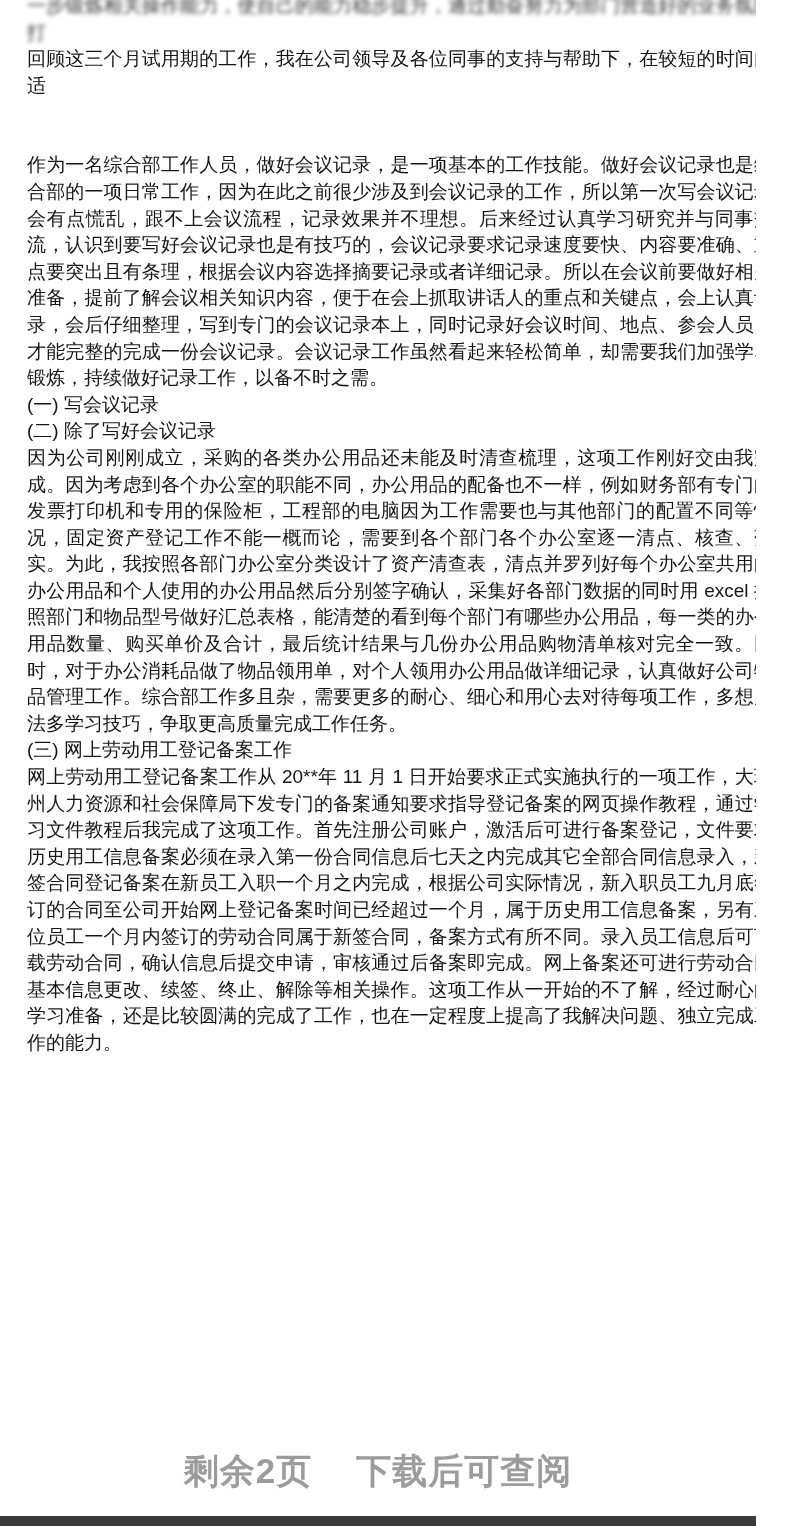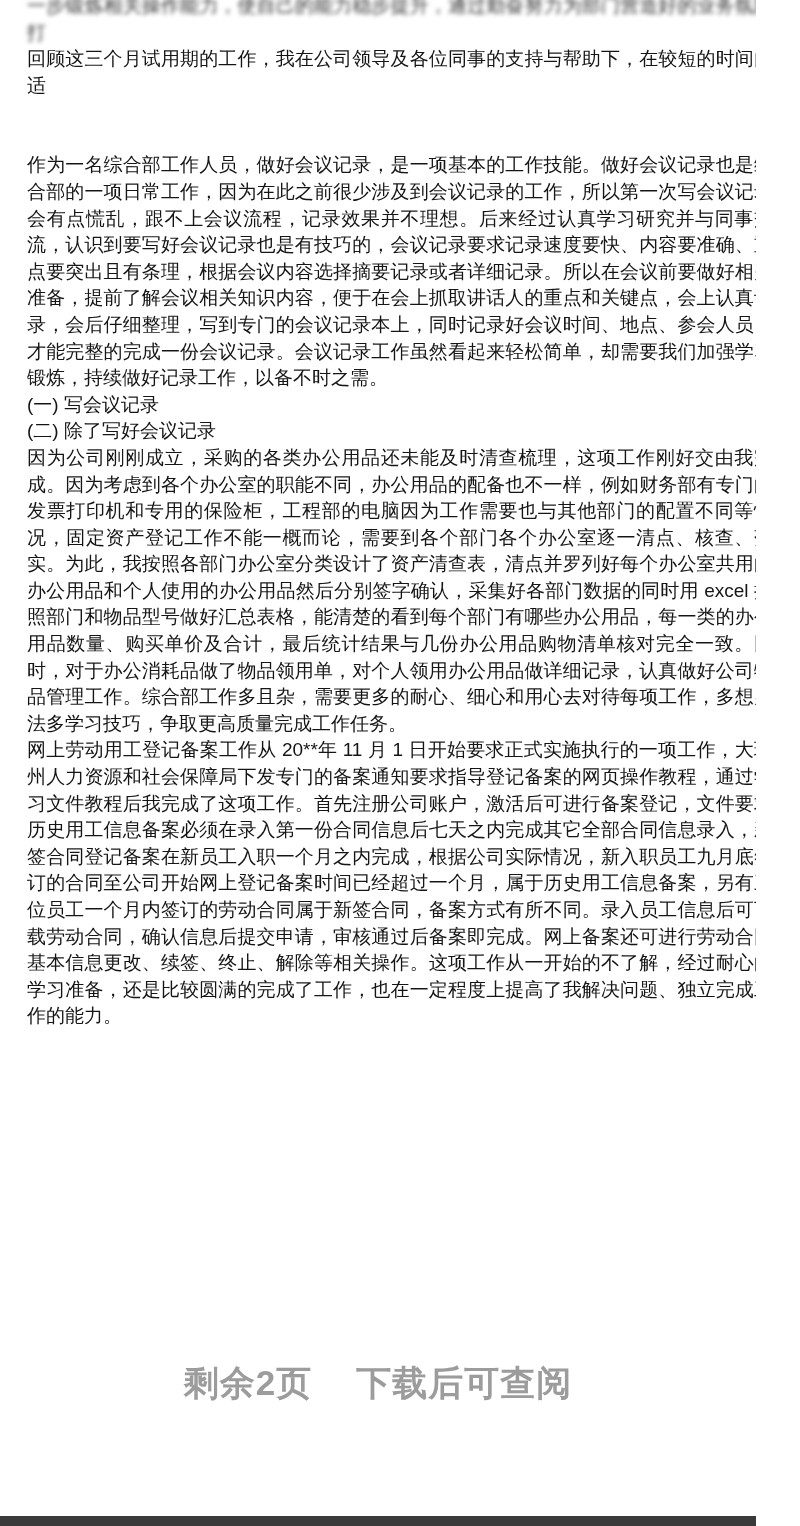--- a/index.html
+++ b/index.html
@@ -32,21 +32,21 @@
     filter:blur(2.3px);
     color:#2f2f2f;
   }
 
   .page-gap { height:53px; }
 
   .heading { font-weight:bold; }
 
   .footer-note {
     position:absolute;
-    top:1360px;
+    top:1448px;
     left:0;
     width:100%;
     text-align:center;
     font-size:35px;
     font-weight:bold;
     letter-spacing:1px;
     color:#9c9c9c;
     white-space:nowrap;
   }
   .footer-note .sep { display:inline-block; width:44px; }
@@ -66,20 +66,21 @@
 <div class="page">
 
   <div class="doc">
     <p class="blurred">一步锻炼相关操作能力，使自己的能力稳步提升，通过勤奋努力为部门营造好的业务氛围打</p>
     <p>回顾这三个月试用期的工作，我在公司领导及各位同事的支持与帮助下，在较短的时间内适</p>
     <div class="page-gap"></div>
     <p>作为一名综合部工作人员，做好会议记录，是一项基本的工作技能。做好会议记录也是综合部的一项日常工作，因为在此之前很少涉及到会议记录的工作，所以第一次写会议记录会有点慌乱，跟不上会议流程，记录效果并不理想。后来经过认真学习研究并与同事交流，认识到要写好会议记录也是有技巧的，会议记录要求记录速度要快、内容要准确、重点要突出且有条理，根据会议内容选择摘要记录或者详细记录。所以在会议前要做好相关准备，提前了解会议相关知识内容，便于在会上抓取讲话人的重点和关键点，会上认真记录，会后仔细整理，写到专门的会议记录本上，同时记录好会议时间、地点、参会人员，才能完整的完成一份会议记录。会议记录工作虽然看起来轻松简单，却需要我们加强学习锻炼，持续做好记录工作，以备不时之需。</p>
     <p>(一) 写会议记录</p>
     <p>(二) 除了写好会议记录</p>
     <p>因为公司刚刚成立，采购的各类办公用品还未能及时清查梳理，这项工作刚好交由我完成。因为考虑到各个办公室的职能不同，办公用品的配备也不一样，例如财务部有专门的发票打印机和专用的保险柜，工程部的电脑因为工作需要也与其他部门的配置不同等情况，固定资产登记工作不能一概而论，需要到各个部门各个办公室逐一清点、核查、落实。为此，我按照各部门办公室分类设计了资产清查表，清点并罗列好每个办公室共用的办公用品和个人使用的办公用品然后分别签字确认，采集好各部门数据的同时用 excel 按照部门和物品型号做好汇总表格，能清楚的看到每个部门有哪些办公用品，每一类的办公用品数量、购买单价及合计，最后统计结果与几份办公用品购物清单核对完全一致。同时，对于办公消耗品做了物品领用单，对个人领用办公用品做详细记录，认真做好公司物品管理工作。综合部工作多且杂，需要更多的耐心、细心和用心去对待每项工作，多想办法多学习技巧，争取更高质量完成工作任务。</p>
+    <p>(三) 网上劳动用工登记备案工作</p>
     <p>网上劳动用工登记备案工作从 20**年 11 月 1 日开始要求正式实施执行的一项工作，大理州人力资源和社会保障局下发专门的备案通知要求指导登记备案的网页操作教程，通过学习文件教程后我完成了这项工作。首先注册公司账户，激活后可进行备案登记，文件要求历史用工信息备案必须在录入第一份合同信息后七天之内完成其它全部合同信息录入，新签合同登记备案在新员工入职一个月之内完成，根据公司实际情况，新入职员工九月底签订的合同至公司开始网上登记备案时间已经超过一个月，属于历史用工信息备案，另有三位员工一个月内签订的劳动合同属于新签合同，备案方式有所不同。录入员工信息后可下载劳动合同，确认信息后提交申请，审核通过后备案即完成。网上备案还可进行劳动合同基本信息更改、续签、终止、解除等相关操作。这项工作从一开始的不了解，经过耐心的学习准备，还是比较圆满的完成了工作，也在一定程度上提高了我解决问题、独立完成工作的能力。</p>
   </div>
 
   <div class="footer-note">
     <span>剩余2页</span><span class="sep"></span><span>下载后可查阅</span>
   </div>
 
   <div class="bottom-bar"></div>
 
 </div>

